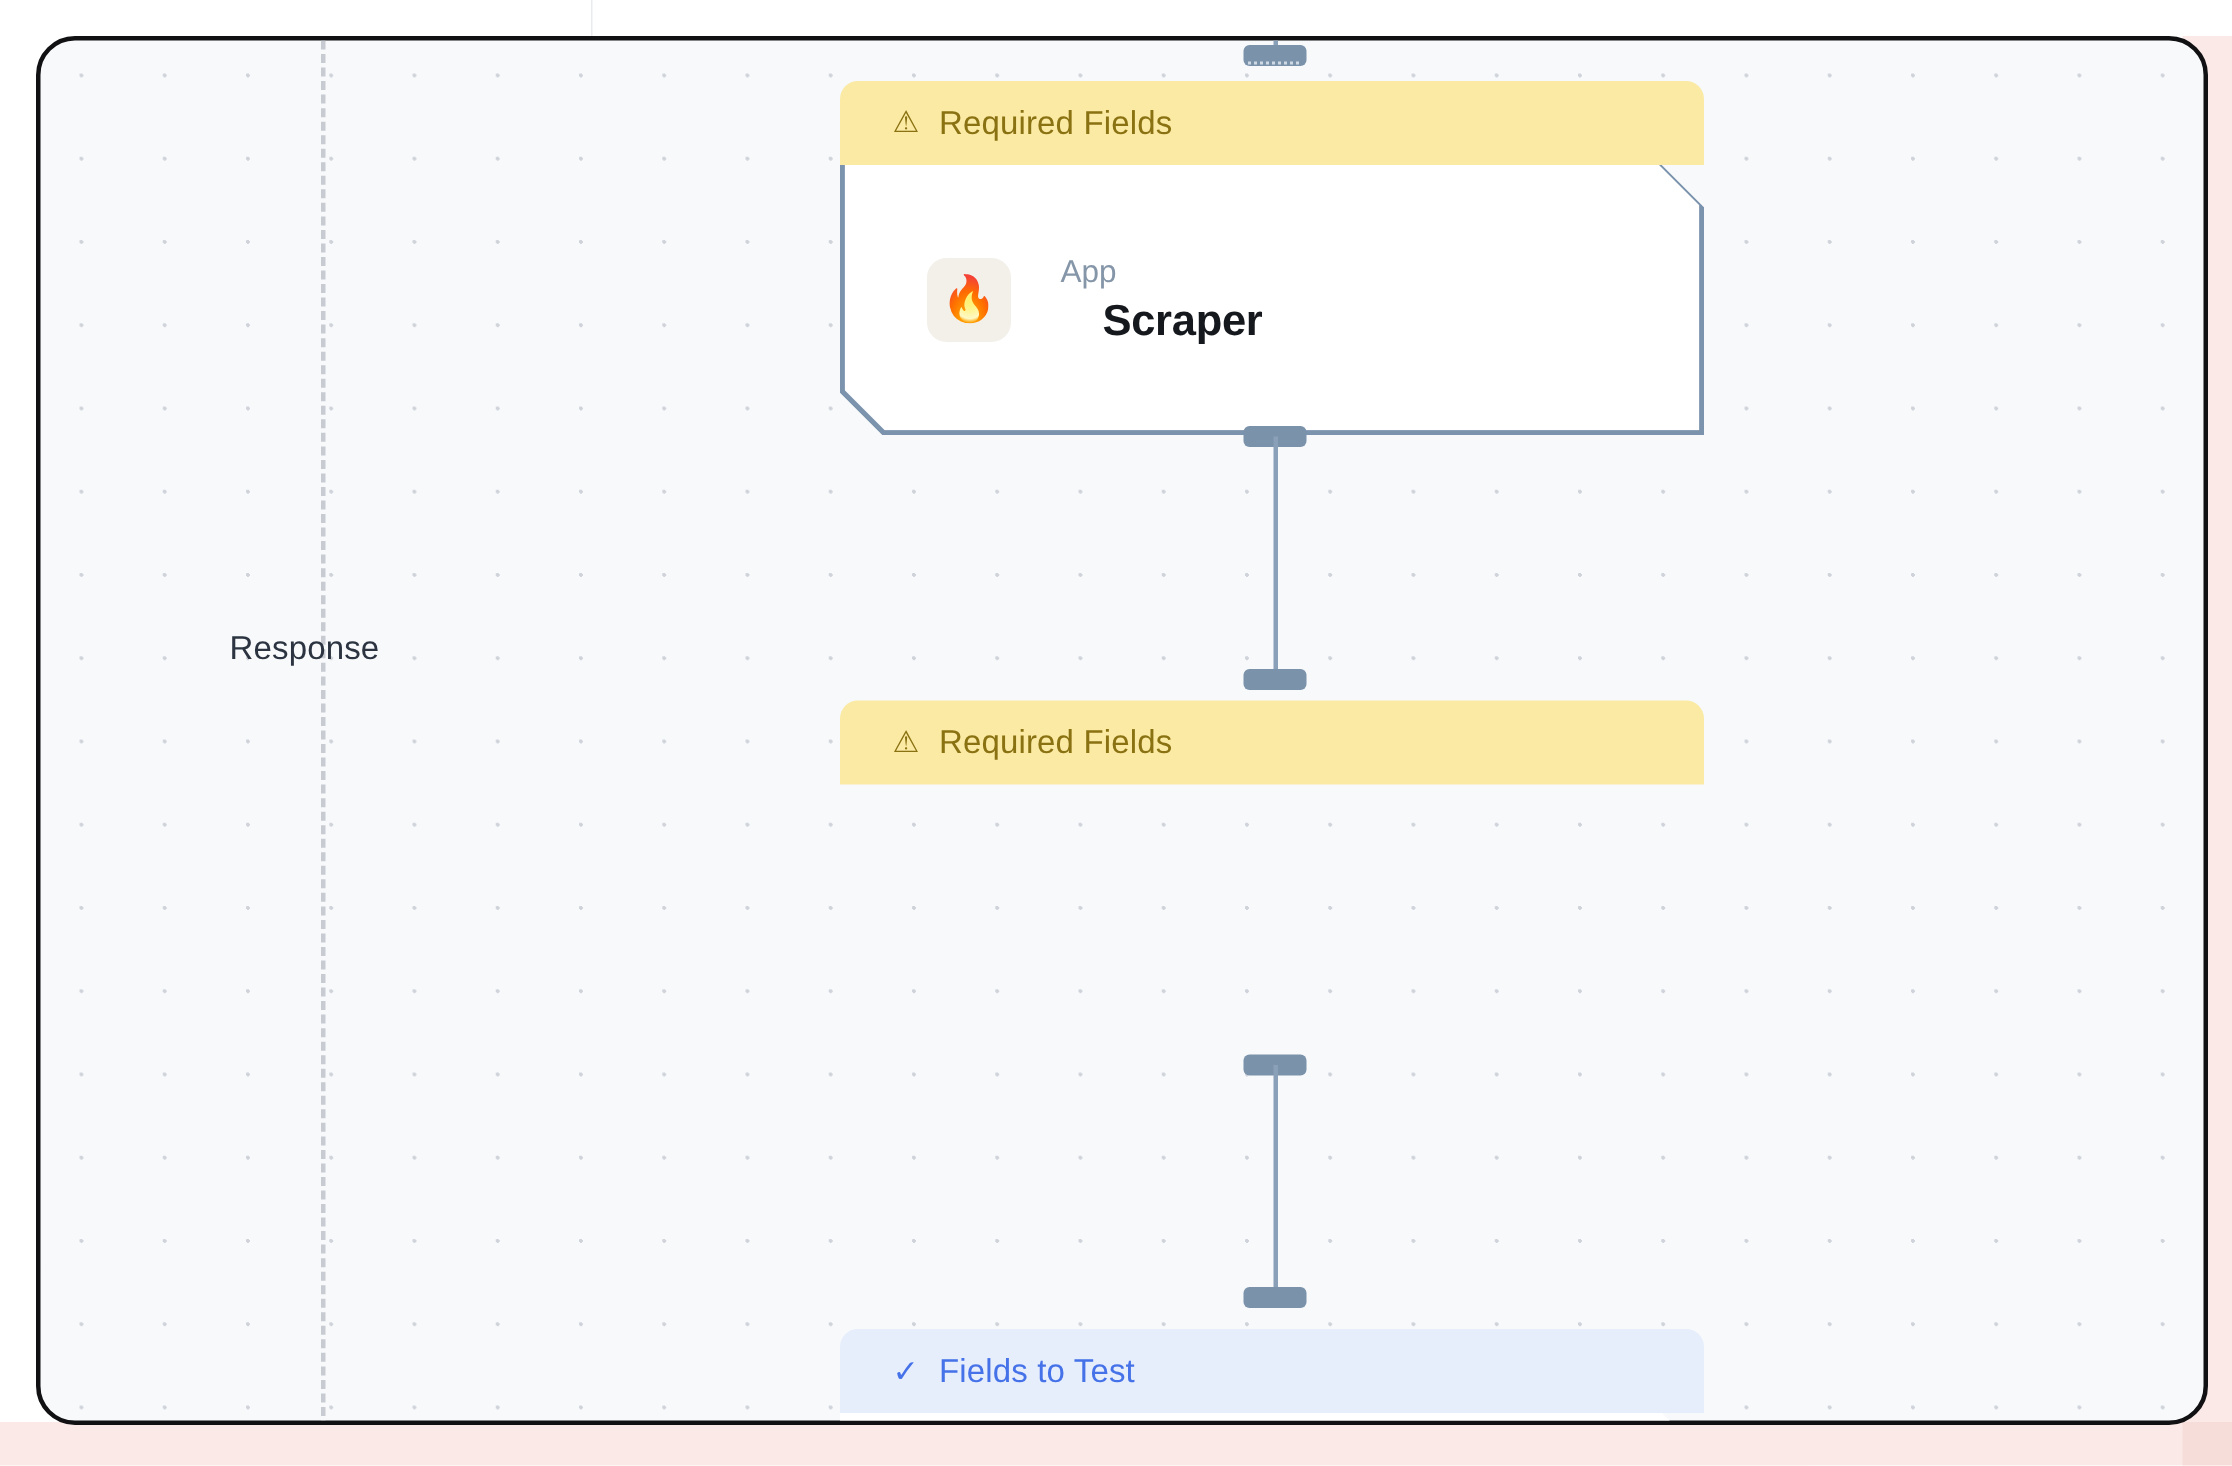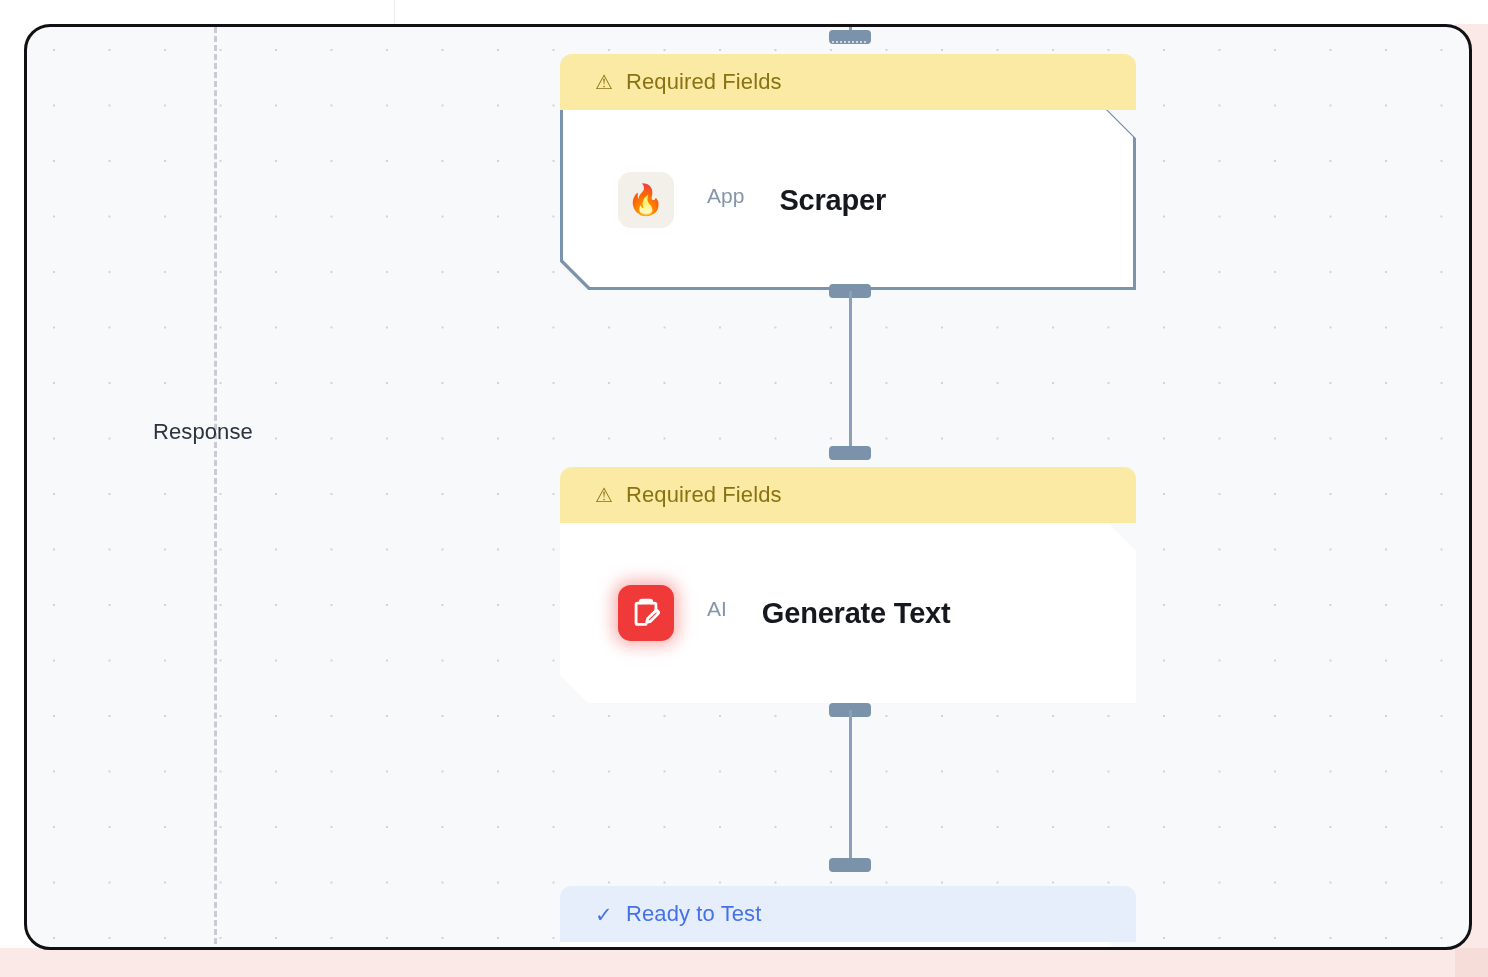--- a/index.html
+++ b/index.html
@@ -236,21 +236,21 @@
     background: #f3f0ea;
     font-size: 30px;
     line-height: 1;
   }
   .icon-ai {
     background: #f03a3a;
     box-shadow: 0 0 16px 5px rgba(240,58,58,.38);
   }
   .icon-ai svg { display:block; }
 
-  .node-text { display: flex; gap: 7px; }
+  .node-text { display: flex; flex-direction: column; gap: 7px; }
   .node-kind {
     font-size: 21px;
     color: #8596a9;
     line-height: 1;
   }
   .node-title {
     font-size: 29px;
     font-weight: bold;
     color: #15181d;
     line-height: 1.05;
@@ -308,44 +308,28 @@
 
     <div class="handle" style="top:257px;"></div>
     <div class="edge-line" style="top:264px;height:162px;"></div>
     <div class="handle" style="top:419px;"></div>
 
     <div class="node" id="node-generate">
       <div class="node-banner banner-warn">
         <span class="banner-icon">⚠</span>
         <span>Required Fields</span>
       </div>
-      <div class="node-card card-plain card-plain-br">
-        <div class="card-body">
-          <div class="node-icon icon-ai">
-            <svg width="34" height="34" viewBox="0 0 24 24" fill="none" stroke="#ffffff" stroke-width="2" stroke-linecap="round" stroke-linejoin="round" aria-hidden="true">
-              <path d="M9 3h6a1 1 0 0 1 1 1v1H8V4a1 1 0 0 1 1-1z"></path>
-              <path d="M16 5h2a1 1 0 0 1 1 1v5"></path>
-              <path d="M8 5H6a1 1 0 0 0-1 1v13a1 1 0 0 0 1 1h6"></path>
-              <path d="M20.5 12.5 15 18l-2.5.6.6-2.5 5.5-5.5a1.35 1.35 0 0 1 1.9 1.9z"></path>
-            </svg>
-          </div>
-          <div class="node-text">
-            <span class="node-kind">AI</span>
-            <span class="node-title">Generate Text</span>
-          </div>
-        </div>
-      </div>
     </div>
 
     <div class="handle" style="top:676px;"></div>
     <div class="edge-line" style="top:683px;height:155px;"></div>
     <div class="handle" style="top:831px;"></div>
 
     <div class="node" id="node-ready">
       <div class="node-banner banner-ready">
         <span class="banner-icon">✓</span>
-        <span>Ready to Test</span>
+        <span>Fields to Test</span>
       </div>
       <div class="node-card card-plain card-plain-br"></div>
     </div>
 
   </div>
 </div>
 
 </body></html>

